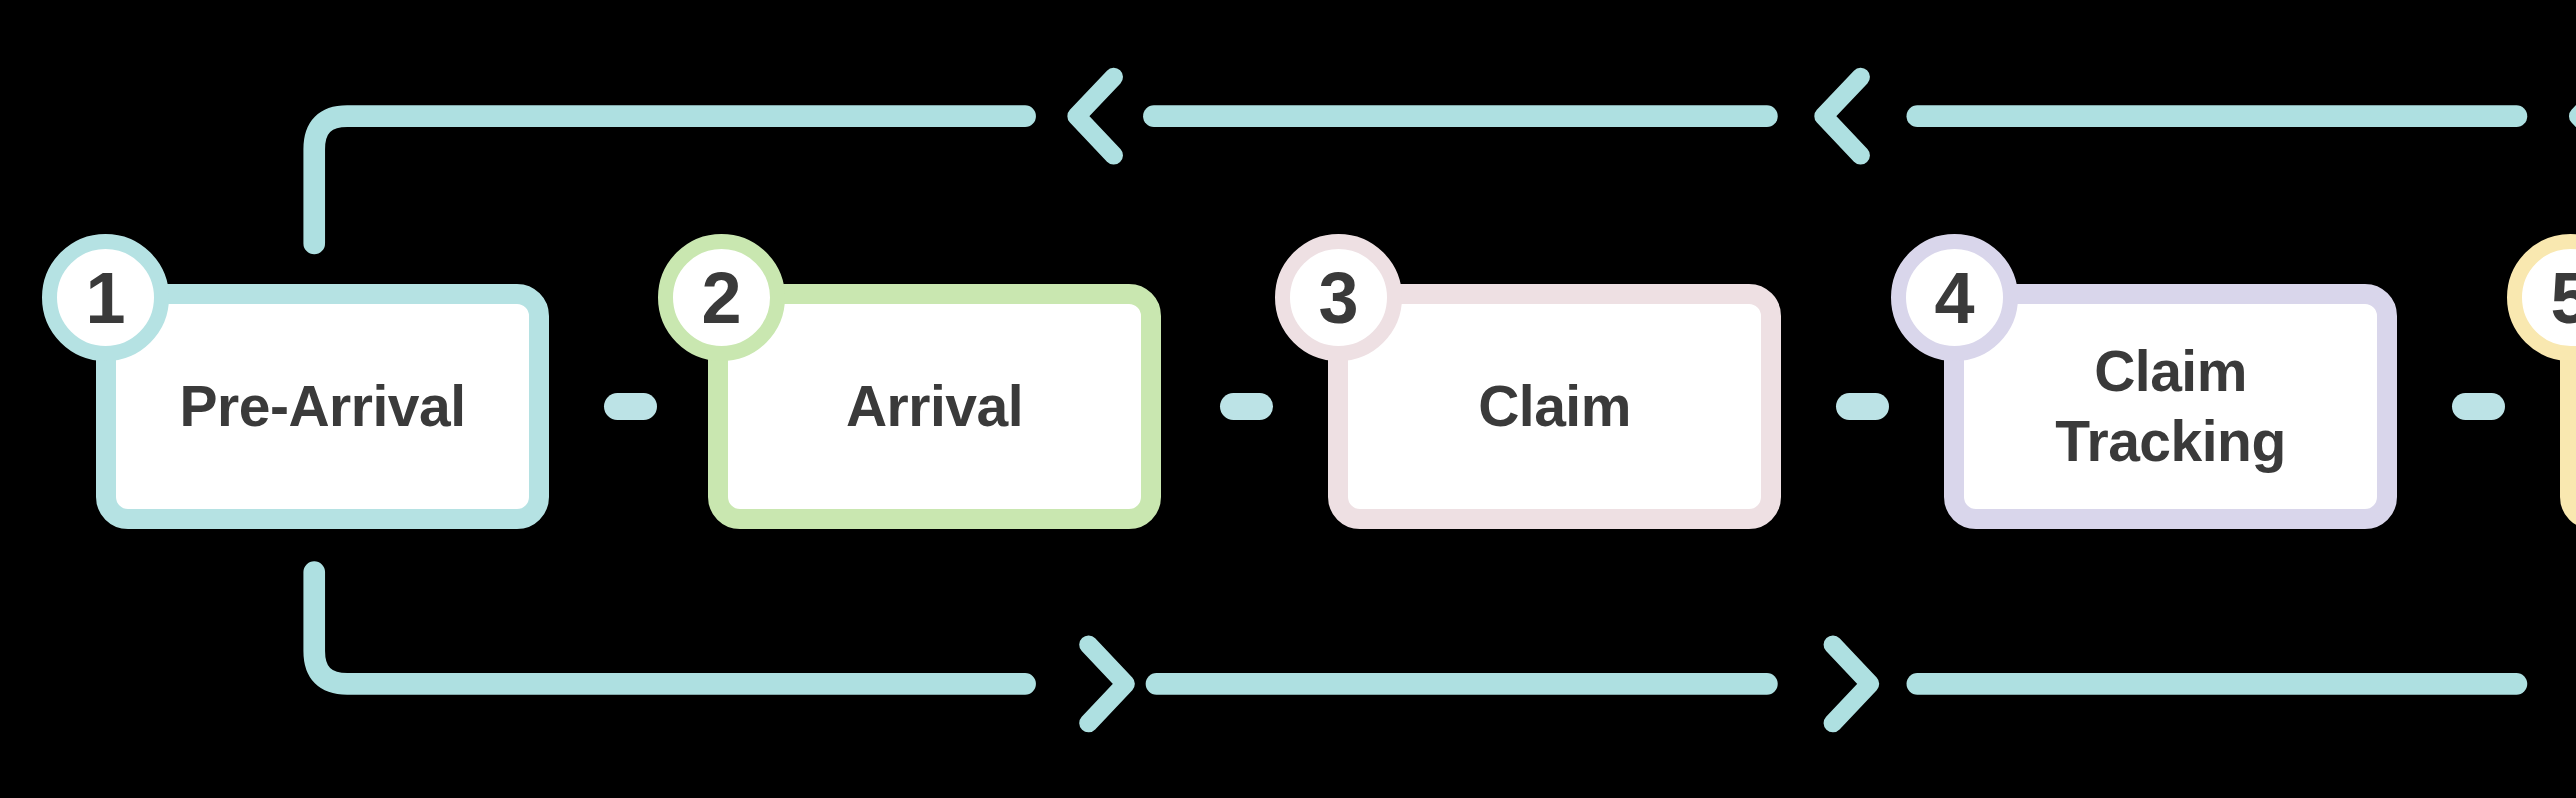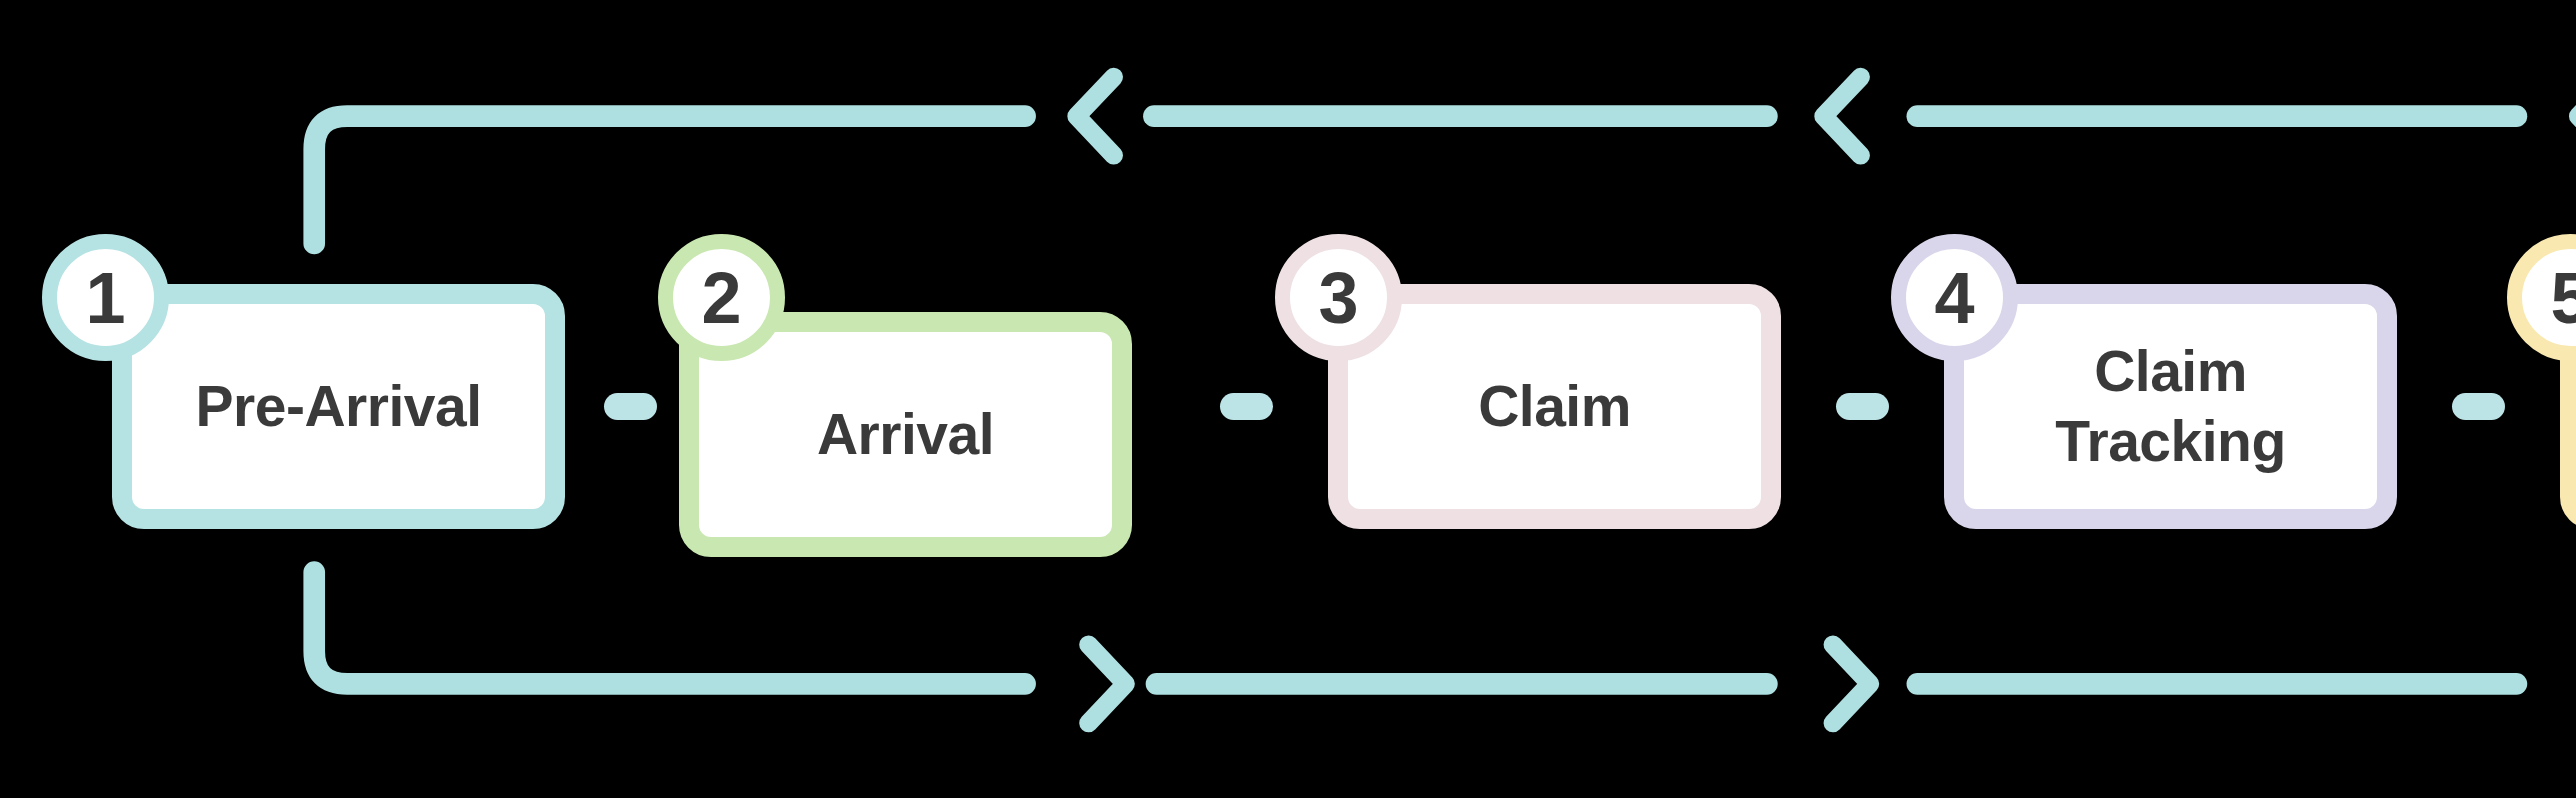--- a/index.html
+++ b/index.html
@@ -103,30 +103,30 @@
 
     <path class="flow-line" d="M 610 1110 L 610 1263 Q 610 1327 674 1327 L 1990 1327" stroke="#aee0e1"></path>
     <path class="flow-chevron" d="M 2113 1251 L 2185 1327 L 2113 1403" stroke="#aee0e1"></path>
     <path class="flow-line" d="M 2245 1327 L 3430 1327" stroke="#aee0e1"></path>
     <path class="flow-chevron" d="M 3558 1251 L 3630 1327 L 3558 1403" stroke="#aee0e1"></path>
     <path class="flow-line" d="M 3722 1327 L 4885 1327" stroke="#aee0e1"></path>
     <path class="flow-chevron" d="M 5026 1251 L 5098 1327 L 5026 1403" stroke="#aee0e1"></path>
     <path class="flow-line" d="M 5215 1327 L 6548 1327 Q 6612 1327 6612 1263 L 6612 1110" stroke="#aee0e1"></path>
   </svg>
 
-    <div class="step-box" style="left: 112px; border-color: rgb(181, 226, 227);">
+    <div class="step-box" style="left: 96px; border-color: rgb(181, 226, 227);">
       <div class="step-label" style="color: rgb(58, 58, 58);">
         <div>Pre-Arrival</div>
       </div>
     </div>
     <div class="step-badge" style="left: 42px; border-color: rgb(181, 226, 227);">
       <span class="step-number" style="color: rgb(58, 58, 58);">1</span>
     </div>
   <div class="connector-dash" style="left: 604px; background: rgb(188, 227, 230);"></div>
-    <div class="step-box" style="left: 679px; border-color: rgb(201, 231, 176); margin-top: 28px;">
+    <div class="step-box" style="left: 708px; border-color: rgb(201, 231, 176);">
       <div class="step-label" style="color: rgb(58, 58, 58);">
         <div>Arrival</div>
       </div>
     </div>
     <div class="step-badge" style="left: 658px; border-color: rgb(201, 231, 176);">
       <span class="step-number" style="color: rgb(58, 58, 58);">2</span>
     </div>
   <div class="connector-dash" style="left: 1220px; background: rgb(188, 227, 230);"></div>
     <div class="step-box" style="left: 1328px; border-color: rgb(238, 224, 227);">
       <div class="step-label" style="color: rgb(58, 58, 58);">

